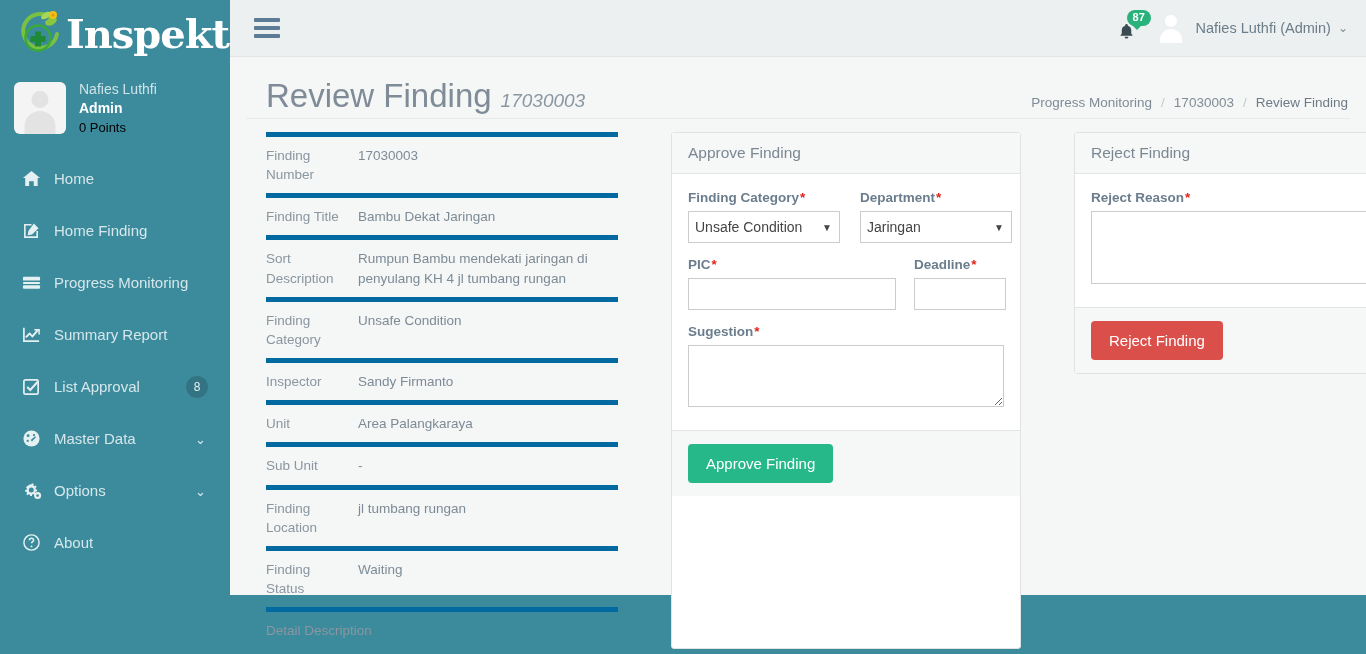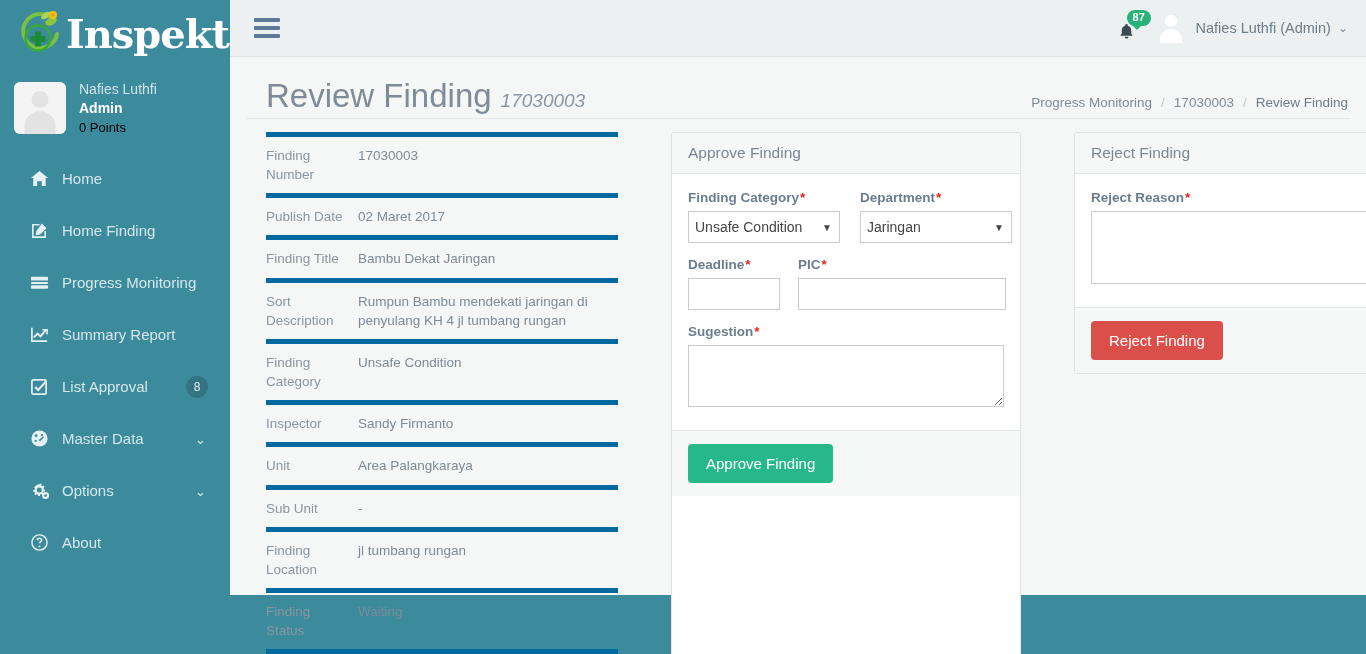--- a/index.html
+++ b/index.html
@@ -62,21 +62,21 @@
     background: #e3e3e3;
   }
   .user-meta { margin-left: 13px; line-height: 1.38; }
   .user-name { color: #cfe3e8; font-size: 14px; }
   .user-role { color: #ffffff; font-size: 14px; font-weight: bold; }
   .user-points { color: #000000; font-size: 13px; }
 
   .nav-item {
     display: flex; align-items: center;
     height: 52px;
-    padding-left: 30px;
+    padding-left: 22px;
     color: #d5e7eb;
     font-size: 15px;
     cursor: pointer;
     position: relative;
   }
   .nav-ico {
     width: 28px; flex: 0 0 28px;
     display: flex; align-items: center; justify-content: flex-start;
     color: #e4f0f2;
   }
@@ -431,24 +431,20 @@
   </div>
 
   <div class="row">
 
     <div class="detail-col">
       <table class="detail">
         <tbody>
             <tr>
           <td class="k">Finding Number</td>
           <td class="v">17030003</td>
-        </tr>
-        <tr>
-          <td class="k">Publish Date</td>
-          <td class="v">02 Maret 2017</td>
         </tr>
         <tr>
           <td class="k">Finding Title</td>
           <td class="v">Bambu Dekat Jaringan</td>
         </tr>
         <tr>
           <td class="k">Sort Description</td>
           <td class="v">Rumpun Bambu mendekati jaringan di penyulang KH 4 jl tumbang rungan</td>
         </tr>
         <tr>
@@ -505,31 +501,31 @@
             <span class="sel-wrap" style="width:152px">
               <select class="ctl" style="width:152px">
                 <option>Jaringan</option>
               </select>
               <span class="sel-caret">▼</span>
             </span>
           </div>
         </div>
 
         <div class="fields2" style="gap:18px">
+          <div class="fgroup" style="width:208px">
+            <label class="flabel">
+              <span>PIC</span><span class="req">*</span>
+            </label>
+            <input class="ctl" type="text" style="width: 208px;" placeholder="" value="">
+          </div>
           <div class="fgroup" style="width:92px">
             <label class="flabel">
               <span>Deadline</span><span class="req">*</span>
             </label>
             <input class="ctl" type="text" style="width: 92px;" placeholder="">
-          </div>
-          <div class="fgroup" style="width:208px">
-            <label class="flabel">
-              <span>PIC</span><span class="req">*</span>
-            </label>
-            <input class="ctl" type="text" style="width: 208px;" placeholder="" value="">
           </div>
         </div>
 
         <div class="fgroup" style="margin-bottom:4px">
           <label class="flabel">
             <span>Sugestion</span><span class="req">*</span>
           </label>
           <textarea class="ctl" rows="4" style="height: 62px;" placeholder=""></textarea>
         </div>
       </div>

